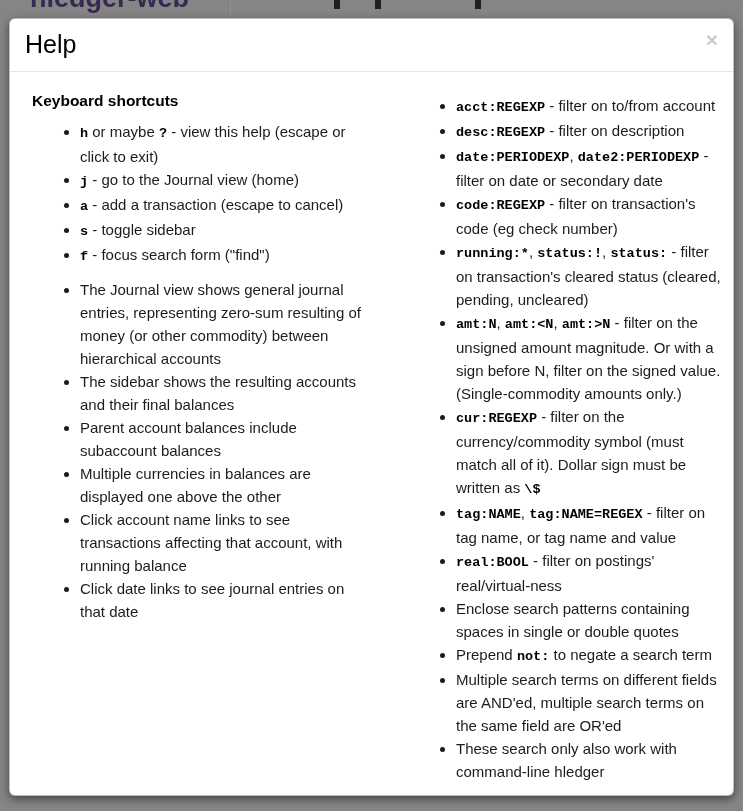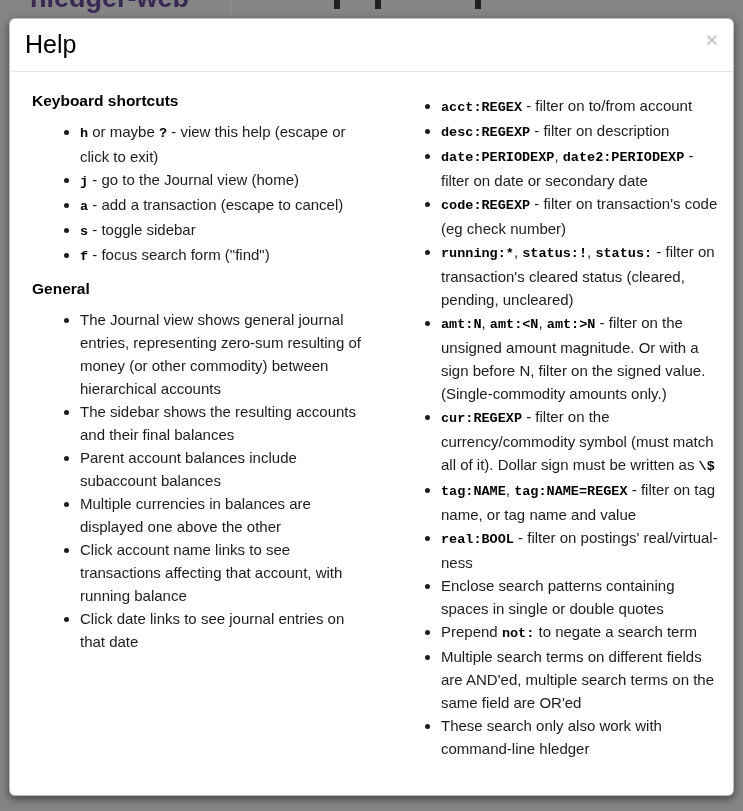--- a/index.html
+++ b/index.html
@@ -62,21 +62,21 @@
     background: none; border: none;
     font-size: 21px; font-weight: bold;
     line-height: 1;
     color: #cccccc;
     cursor: pointer;
     font-family: "Liberation Sans", sans-serif;
   }
   .modal-body {
     padding: 12px 12px;
     display: flex;
-    gap: 11px;
+    gap: 26px;
   }
   .col { min-width: 0; }
   .col-left  { width: 350px; flex: none; }
   .col-right { flex: 1; }
 
   .section-heading {
     font-size: 15.5px;
     font-weight: bold;
     color: #000;
     margin: 12px 0 10px 10px;
@@ -122,33 +122,32 @@
   <div class="modal-body">
     <div class="col col-left">
         <h4 class="section-heading">Keyboard shortcuts</h4>
         <ul class="help-list">
           <li><code class="term">h</code> or maybe <code class="term">?</code> - view this help (escape or click to exit)</li>
           <li><code class="term">j</code> - go to the Journal view (home)</li>
           <li><code class="term">a</code> - add a transaction (escape to cancel)</li>
           <li><code class="term">s</code> - toggle sidebar</li>
           <li><code class="term">f</code> - focus search form ("find")</li>
         </ul>
-        <h4 class="section-heading">General</h4>
         <ul class="help-list">
           <li>The Journal view shows general journal entries, representing zero-sum resulting of money (or other commodity) between hierarchical accounts</li>
           <li>The sidebar shows the resulting accounts and their final balances</li>
           <li>Parent account balances include subaccount balances</li>
           <li>Multiple currencies in balances are displayed one above the other</li>
           <li>Click account name links to see transactions affecting that account, with running balance</li>
           <li>Click date links to see journal entries on that date</li>
         </ul>
       </div>
     <div class="col col-right">
         <ul class="help-list">
-          <li><code class="term">acct:REGEX</code> - filter on to/from account</li>
+          <li><code class="term">acct:REGEXP</code> - filter on to/from account</li>
           <li><code class="term">desc:REGEXP</code> - filter on description</li>
           <li><code class="term">date:PERIODEXP</code>, <code class="term">date2:PERIODEXP</code> - filter on date or secondary date</li>
           <li><code class="term">code:REGEXP</code> - filter on transaction's code (eg check number)</li>
           <li><code class="term">running:*</code>, <code class="term">status:!</code>, <code class="term">status:</code> - filter on transaction's cleared status (cleared, pending, uncleared)</li>
           <li><code class="term">amt:N</code>, <code class="term">amt:&lt;N</code>, <code class="term">amt:&gt;N</code> - filter on the unsigned amount magnitude. Or with a sign before N, filter on the signed value. (Single-commodity amounts only.)</li>
           <li><code class="term">cur:REGEXP</code> - filter on the currency/commodity symbol (must match all of it). Dollar sign must be written as <code class="term">\$</code></li>
           <li><code class="term">tag:NAME</code>, <code class="term">tag:NAME=REGEX</code> - filter on tag name, or tag name and value</li>
           <li><code class="term">real:BOOL</code> - filter on postings' real/virtual-ness</li>
           <li>Enclose search patterns containing spaces in single or double quotes</li>
           <li>Prepend <code class="term">not:</code> to negate a search term</li>

